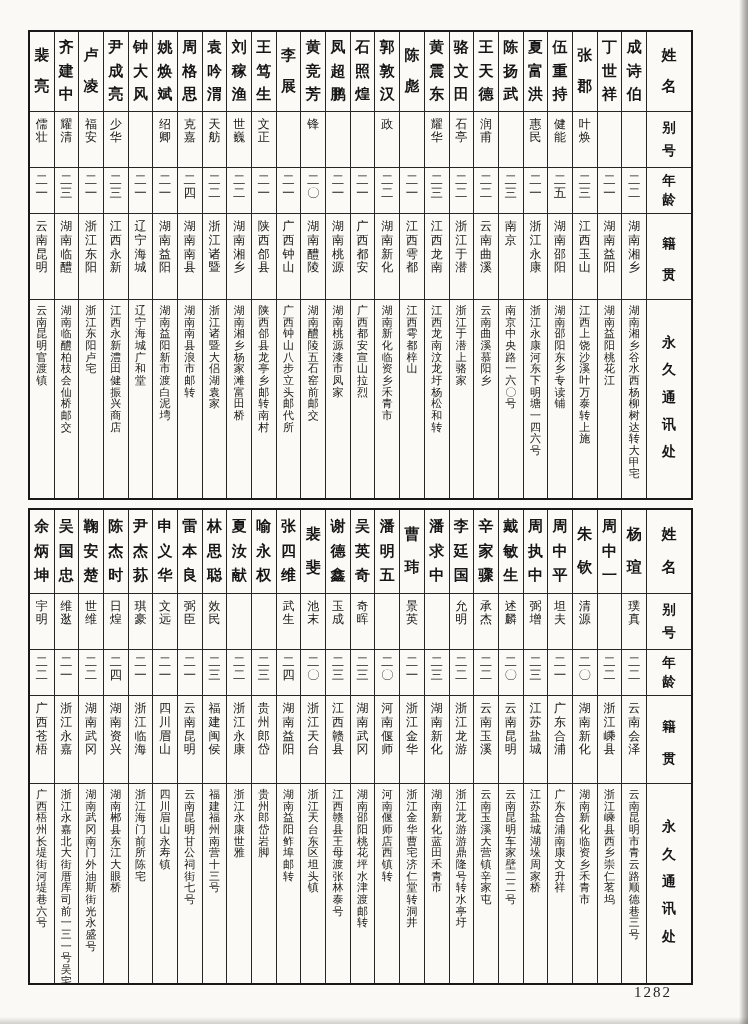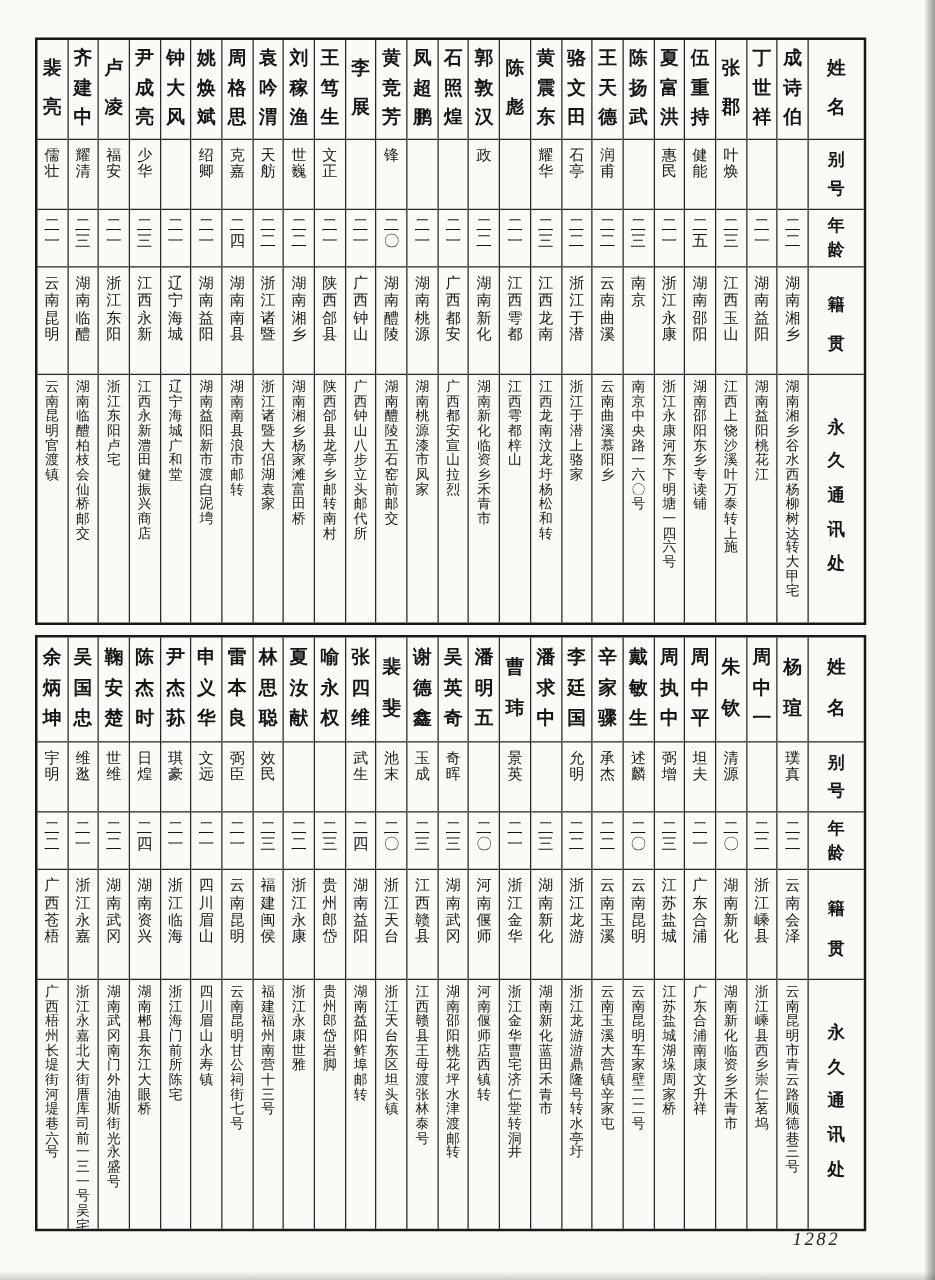--- a/index.html
+++ b/index.html
@@ -63,21 +63,20 @@
   .header-col .cell{justify-content:space-evenly;font-weight:700;padding-top:0;}
   .header-col .cell.name{font-size:15px;}
   .header-col .cell.alias,
   .header-col .cell.age,
   .header-col .cell.native{font-size:13.5px;}
   .header-col .cell.address{font-size:14px;padding:24px 0 26px 0;}
   .page-number{
     position:absolute;top:984px;right:76px;
     font-size:15px;letter-spacing:2px;color:#242424;
     font-family:"Liberation Serif","DejaVu Serif",serif;
-    font-style:italic;
   }
 </style>
 </head>
 <body>
 
 <div class="sheet">
   <div class="dir-table top" id="table-top">
       <div class="col header-col">
         <div class="cell name">
           <span class="ch">姓</span>

